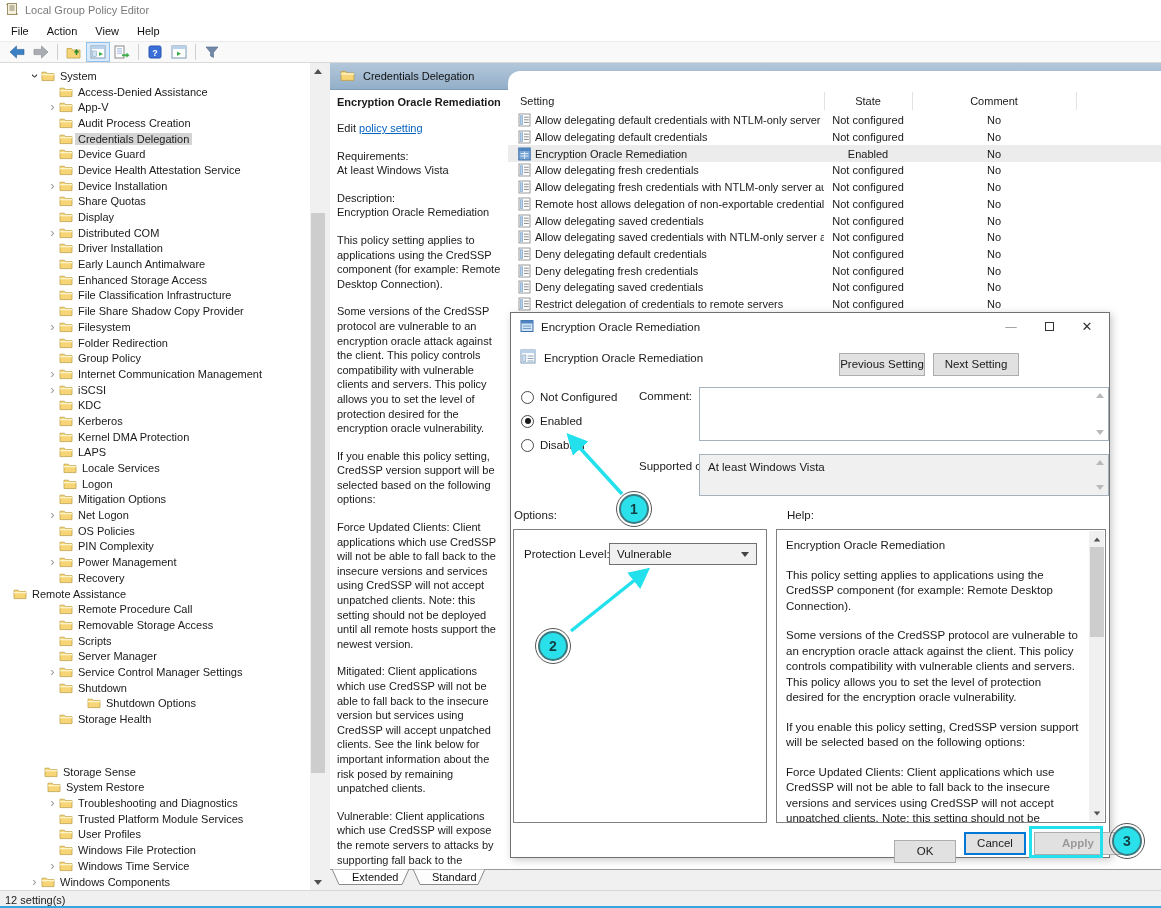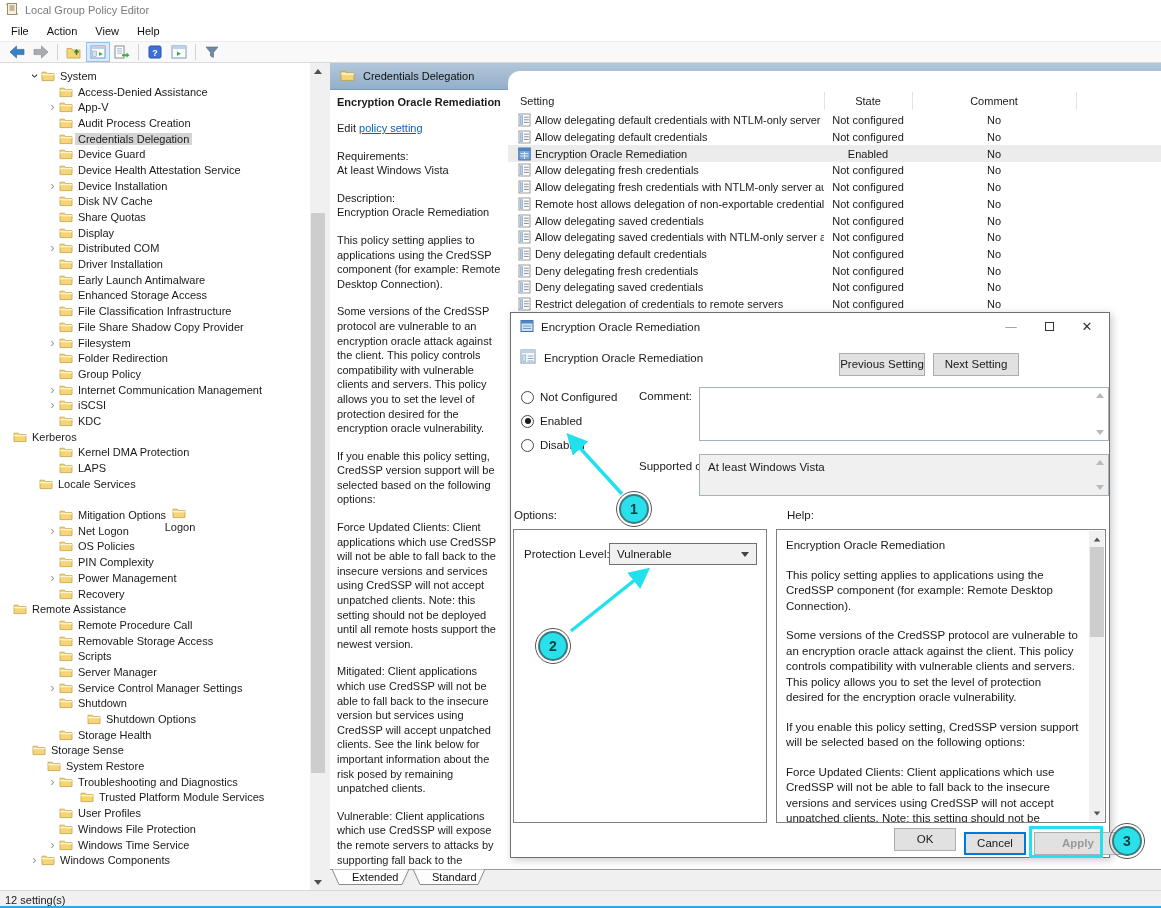--- a/index.html
+++ b/index.html
@@ -88,21 +88,21 @@
   .mini-tri-dn { position:absolute; right:4px; bottom:5px; width:0;height:0;border-left:4px solid transparent;border-right:4px solid transparent;border-top:5px solid #b9b9b9; }
   #lbl-options { position:absolute; left:3px; top:196px; }
   #lbl-help { position:absolute; left:276px; top:196px; }
   #options-box { position:absolute; left:2px; top:216px; width:254px; height:294px; border:1px solid #808080; }
   #prot-label { position:absolute; left:10px; top:18px; }
   #prot-dd { position:absolute; left:95px; top:13px; width:148px; height:22px; background:#f0f0f0; border:1px solid #707070; line-height:20px; padding-left:7px; }
   #prot-dd .dd-chev { position:absolute; right:7px; top:8px; width:0; height:0; border-left:4px solid transparent; border-right:4px solid transparent; border-top:5px solid #444; }
   #help-box { position:absolute; left:265px; top:216px; width:330px; height:294px; border:1px solid #808080; padding:8px 24px 0 9px; overflow:hidden; }
   #help-box .para { line-height:15.5px; margin-bottom:14px; white-space:pre-line; }
   #help-sb { position:absolute; right:1px; top:1px; width:15px; height:290px; background:#f0f0f0; }
-  #btn-ok { position:absolute; left:383px; top:515px; width:62px; height:23px; }
+  #btn-ok { position:absolute; left:383px; top:527px; width:62px; height:23px; }
   #btn-cancel { position:absolute; left:453px; top:519px; width:62px; height:23px; border:2px solid #0078d7; line-height:18px; }
   #btn-apply { position:absolute; left:523px; top:519px; width:88px; height:23px; color:#9a9a9a;font-weight:bold; }
 
   
   .anno-circle { position:absolute; width:30px; height:30px; border-radius:50%; background:#2ae0ea; border:2px solid #3c7a80;
                  outline:1.5px solid #555; outline-offset:2px; display:flex; align-items:center; justify-content:center;
                  font-weight:bold; font-size:14px; color:#123f44; z-index:30; }
   #apply-hl { position:absolute; left:1029px; top:826px; width:74px; height:32px; border:3px solid #22e0ec; z-index:29; }
   #arrows { position:absolute; left:0; top:0; width:1161px; height:908px; pointer-events:none; z-index:28; }
 </style>
@@ -266,30 +266,20 @@
       <span class="tlabel">Device Installation</span>
     </div>
     <div class="trow" style="padding-left: 46px;">
       <span class="chev none"></span>
       <span class="ticon">
         <svg width="14" height="12" viewBox="0 0 14 12">
           <path d="M1 2.2 L5.3 2.2 L6.3 3.6 L13 3.6 L13 10.6 L1 10.6 Z" fill="#f7d576" stroke="#bfa24a" stroke-width=".8"></path>
           <path d="M1 4.6 L13 4.6" stroke="#fff3c9" stroke-width="1.4"></path>
         </svg>
       </span>
-      <span class="tlabel">Disk NV Cache</span>
-    </div>
-    <div class="trow" style="padding-left: 46px;">
-      <span class="chev none"></span>
-      <span class="ticon">
-        <svg width="14" height="12" viewBox="0 0 14 12">
-          <path d="M1 2.2 L5.3 2.2 L6.3 3.6 L13 3.6 L13 10.6 L1 10.6 Z" fill="#f7d576" stroke="#bfa24a" stroke-width=".8"></path>
-          <path d="M1 4.6 L13 4.6" stroke="#fff3c9" stroke-width="1.4"></path>
-        </svg>
-      </span>
       <span class="tlabel">Share Quotas</span>
     </div>
     <div class="trow" style="padding-left: 46px;">
       <span class="chev none"></span>
       <span class="ticon">
         <svg width="14" height="12" viewBox="0 0 14 12">
           <path d="M1 2.2 L5.3 2.2 L6.3 3.6 L13 3.6 L13 10.6 L1 10.6 Z" fill="#f7d576" stroke="#bfa24a" stroke-width=".8"></path>
           <path d="M1 4.6 L13 4.6" stroke="#fff3c9" stroke-width="1.4"></path>
         </svg>
       </span>
@@ -408,138 +398,138 @@
     <div class="trow" style="padding-left: 46px;">
       <span class="chev none"></span>
       <span class="ticon">
         <svg width="14" height="12" viewBox="0 0 14 12">
           <path d="M1 2.2 L5.3 2.2 L6.3 3.6 L13 3.6 L13 10.6 L1 10.6 Z" fill="#f7d576" stroke="#bfa24a" stroke-width=".8"></path>
           <path d="M1 4.6 L13 4.6" stroke="#fff3c9" stroke-width="1.4"></path>
         </svg>
       </span>
       <span class="tlabel">KDC</span>
     </div>
+    <div class="trow" style="padding-left: 46px;">
+      <span class="chev none"></span>
+      <span class="ticon">
+        <svg width="14" height="12" viewBox="0 0 14 12">
+          <path d="M1 2.2 L5.3 2.2 L6.3 3.6 L13 3.6 L13 10.6 L1 10.6 Z" fill="#f7d576" stroke="#bfa24a" stroke-width=".8"></path>
+          <path d="M1 4.6 L13 4.6" stroke="#fff3c9" stroke-width="1.4"></path>
+        </svg>
+      </span>
+      <span class="tlabel">Kerberos</span>
+    </div>
+    <div class="trow" style="padding-left: 46px;">
+      <span class="chev none"></span>
+      <span class="ticon">
+        <svg width="14" height="12" viewBox="0 0 14 12">
+          <path d="M1 2.2 L5.3 2.2 L6.3 3.6 L13 3.6 L13 10.6 L1 10.6 Z" fill="#f7d576" stroke="#bfa24a" stroke-width=".8"></path>
+          <path d="M1 4.6 L13 4.6" stroke="#fff3c9" stroke-width="1.4"></path>
+        </svg>
+      </span>
+      <span class="tlabel">Kernel DMA Protection</span>
+    </div>
+    <div class="trow" style="padding-left: 46px;">
+      <span class="chev none"></span>
+      <span class="ticon">
+        <svg width="14" height="12" viewBox="0 0 14 12">
+          <path d="M1 2.2 L5.3 2.2 L6.3 3.6 L13 3.6 L13 10.6 L1 10.6 Z" fill="#f7d576" stroke="#bfa24a" stroke-width=".8"></path>
+          <path d="M1 4.6 L13 4.6" stroke="#fff3c9" stroke-width="1.4"></path>
+        </svg>
+      </span>
+      <span class="tlabel">LAPS</span>
+    </div>
+    <div class="trow" style="padding-left: 50px;">
+      <span class="chev none"></span>
+      <span class="ticon">
+        <svg width="14" height="12" viewBox="0 0 14 12">
+          <path d="M1 2.2 L5.3 2.2 L6.3 3.6 L13 3.6 L13 10.6 L1 10.6 Z" fill="#f7d576" stroke="#bfa24a" stroke-width=".8"></path>
+          <path d="M1 4.6 L13 4.6" stroke="#fff3c9" stroke-width="1.4"></path>
+        </svg>
+      </span>
+      <span class="tlabel">Locale Services</span>
+    </div>
+    <div class="trow" style="padding-left: 50px;">
+      <span class="chev none"></span>
+      <span class="ticon">
+        <svg width="14" height="12" viewBox="0 0 14 12">
+          <path d="M1 2.2 L5.3 2.2 L6.3 3.6 L13 3.6 L13 10.6 L1 10.6 Z" fill="#f7d576" stroke="#bfa24a" stroke-width=".8"></path>
+          <path d="M1 4.6 L13 4.6" stroke="#fff3c9" stroke-width="1.4"></path>
+        </svg>
+      </span>
+      <span class="tlabel">Logon</span>
+    </div>
+    <div class="trow" style="padding-left: 46px;">
+      <span class="chev none"></span>
+      <span class="ticon">
+        <svg width="14" height="12" viewBox="0 0 14 12">
+          <path d="M1 2.2 L5.3 2.2 L6.3 3.6 L13 3.6 L13 10.6 L1 10.6 Z" fill="#f7d576" stroke="#bfa24a" stroke-width=".8"></path>
+          <path d="M1 4.6 L13 4.6" stroke="#fff3c9" stroke-width="1.4"></path>
+        </svg>
+      </span>
+      <span class="tlabel">Mitigation Options</span>
+    </div>
+    <div class="trow" style="padding-left: 46px;">
+      <span class="chev closed">›</span>
+      <span class="ticon">
+        <svg width="14" height="12" viewBox="0 0 14 12">
+          <path d="M1 2.2 L5.3 2.2 L6.3 3.6 L13 3.6 L13 10.6 L1 10.6 Z" fill="#f7d576" stroke="#bfa24a" stroke-width=".8"></path>
+          <path d="M1 4.6 L13 4.6" stroke="#fff3c9" stroke-width="1.4"></path>
+        </svg>
+      </span>
+      <span class="tlabel">Net Logon</span>
+    </div>
+    <div class="trow" style="padding-left: 46px;">
+      <span class="chev none"></span>
+      <span class="ticon">
+        <svg width="14" height="12" viewBox="0 0 14 12">
+          <path d="M1 2.2 L5.3 2.2 L6.3 3.6 L13 3.6 L13 10.6 L1 10.6 Z" fill="#f7d576" stroke="#bfa24a" stroke-width=".8"></path>
+          <path d="M1 4.6 L13 4.6" stroke="#fff3c9" stroke-width="1.4"></path>
+        </svg>
+      </span>
+      <span class="tlabel">OS Policies</span>
+    </div>
+    <div class="trow" style="padding-left: 46px;">
+      <span class="chev none"></span>
+      <span class="ticon">
+        <svg width="14" height="12" viewBox="0 0 14 12">
+          <path d="M1 2.2 L5.3 2.2 L6.3 3.6 L13 3.6 L13 10.6 L1 10.6 Z" fill="#f7d576" stroke="#bfa24a" stroke-width=".8"></path>
+          <path d="M1 4.6 L13 4.6" stroke="#fff3c9" stroke-width="1.4"></path>
+        </svg>
+      </span>
+      <span class="tlabel">PIN Complexity</span>
+    </div>
+    <div class="trow" style="padding-left: 46px;">
+      <span class="chev closed">›</span>
+      <span class="ticon">
+        <svg width="14" height="12" viewBox="0 0 14 12">
+          <path d="M1 2.2 L5.3 2.2 L6.3 3.6 L13 3.6 L13 10.6 L1 10.6 Z" fill="#f7d576" stroke="#bfa24a" stroke-width=".8"></path>
+          <path d="M1 4.6 L13 4.6" stroke="#fff3c9" stroke-width="1.4"></path>
+        </svg>
+      </span>
+      <span class="tlabel">Power Management</span>
+    </div>
+    <div class="trow" style="padding-left: 46px;">
+      <span class="chev none"></span>
+      <span class="ticon">
+        <svg width="14" height="12" viewBox="0 0 14 12">
+          <path d="M1 2.2 L5.3 2.2 L6.3 3.6 L13 3.6 L13 10.6 L1 10.6 Z" fill="#f7d576" stroke="#bfa24a" stroke-width=".8"></path>
+          <path d="M1 4.6 L13 4.6" stroke="#fff3c9" stroke-width="1.4"></path>
+        </svg>
+      </span>
+      <span class="tlabel">Recovery</span>
+    </div>
     <div class="trow" style="">
       <span class="chev none"></span>
       <span class="ticon">
         <svg width="14" height="12" viewBox="0 0 14 12">
           <path d="M1 2.2 L5.3 2.2 L6.3 3.6 L13 3.6 L13 10.6 L1 10.6 Z" fill="#f7d576" stroke="#bfa24a" stroke-width=".8"></path>
           <path d="M1 4.6 L13 4.6" stroke="#fff3c9" stroke-width="1.4"></path>
         </svg>
       </span>
-      <span class="tlabel">Kerberos</span>
-    </div>
-    <div class="trow" style="padding-left: 46px;">
-      <span class="chev none"></span>
-      <span class="ticon">
-        <svg width="14" height="12" viewBox="0 0 14 12">
-          <path d="M1 2.2 L5.3 2.2 L6.3 3.6 L13 3.6 L13 10.6 L1 10.6 Z" fill="#f7d576" stroke="#bfa24a" stroke-width=".8"></path>
-          <path d="M1 4.6 L13 4.6" stroke="#fff3c9" stroke-width="1.4"></path>
-        </svg>
-      </span>
-      <span class="tlabel">Kernel DMA Protection</span>
-    </div>
-    <div class="trow" style="padding-left: 46px;">
-      <span class="chev none"></span>
-      <span class="ticon">
-        <svg width="14" height="12" viewBox="0 0 14 12">
-          <path d="M1 2.2 L5.3 2.2 L6.3 3.6 L13 3.6 L13 10.6 L1 10.6 Z" fill="#f7d576" stroke="#bfa24a" stroke-width=".8"></path>
-          <path d="M1 4.6 L13 4.6" stroke="#fff3c9" stroke-width="1.4"></path>
-        </svg>
-      </span>
-      <span class="tlabel">LAPS</span>
-    </div>
-    <div class="trow" style="padding-left: 26px;">
-      <span class="chev none"></span>
-      <span class="ticon">
-        <svg width="14" height="12" viewBox="0 0 14 12">
-          <path d="M1 2.2 L5.3 2.2 L6.3 3.6 L13 3.6 L13 10.6 L1 10.6 Z" fill="#f7d576" stroke="#bfa24a" stroke-width=".8"></path>
-          <path d="M1 4.6 L13 4.6" stroke="#fff3c9" stroke-width="1.4"></path>
-        </svg>
-      </span>
-      <span class="tlabel">Locale Services</span>
-    </div>
-    <div class="trow" style="padding-left: 50px; flex-direction: column;">
-      <span class="chev none"></span>
-      <span class="ticon">
-        <svg width="14" height="12" viewBox="0 0 14 12">
-          <path d="M1 2.2 L5.3 2.2 L6.3 3.6 L13 3.6 L13 10.6 L1 10.6 Z" fill="#f7d576" stroke="#bfa24a" stroke-width=".8"></path>
-          <path d="M1 4.6 L13 4.6" stroke="#fff3c9" stroke-width="1.4"></path>
-        </svg>
-      </span>
-      <span class="tlabel">Logon</span>
-    </div>
-    <div class="trow" style="padding-left: 46px;">
-      <span class="chev none"></span>
-      <span class="ticon">
-        <svg width="14" height="12" viewBox="0 0 14 12">
-          <path d="M1 2.2 L5.3 2.2 L6.3 3.6 L13 3.6 L13 10.6 L1 10.6 Z" fill="#f7d576" stroke="#bfa24a" stroke-width=".8"></path>
-          <path d="M1 4.6 L13 4.6" stroke="#fff3c9" stroke-width="1.4"></path>
-        </svg>
-      </span>
-      <span class="tlabel">Mitigation Options</span>
-    </div>
-    <div class="trow" style="padding-left: 46px;">
-      <span class="chev closed">›</span>
-      <span class="ticon">
-        <svg width="14" height="12" viewBox="0 0 14 12">
-          <path d="M1 2.2 L5.3 2.2 L6.3 3.6 L13 3.6 L13 10.6 L1 10.6 Z" fill="#f7d576" stroke="#bfa24a" stroke-width=".8"></path>
-          <path d="M1 4.6 L13 4.6" stroke="#fff3c9" stroke-width="1.4"></path>
-        </svg>
-      </span>
-      <span class="tlabel">Net Logon</span>
-    </div>
-    <div class="trow" style="padding-left: 46px;">
-      <span class="chev none"></span>
-      <span class="ticon">
-        <svg width="14" height="12" viewBox="0 0 14 12">
-          <path d="M1 2.2 L5.3 2.2 L6.3 3.6 L13 3.6 L13 10.6 L1 10.6 Z" fill="#f7d576" stroke="#bfa24a" stroke-width=".8"></path>
-          <path d="M1 4.6 L13 4.6" stroke="#fff3c9" stroke-width="1.4"></path>
-        </svg>
-      </span>
-      <span class="tlabel">OS Policies</span>
-    </div>
-    <div class="trow" style="padding-left: 46px;">
-      <span class="chev none"></span>
-      <span class="ticon">
-        <svg width="14" height="12" viewBox="0 0 14 12">
-          <path d="M1 2.2 L5.3 2.2 L6.3 3.6 L13 3.6 L13 10.6 L1 10.6 Z" fill="#f7d576" stroke="#bfa24a" stroke-width=".8"></path>
-          <path d="M1 4.6 L13 4.6" stroke="#fff3c9" stroke-width="1.4"></path>
-        </svg>
-      </span>
-      <span class="tlabel">PIN Complexity</span>
-    </div>
-    <div class="trow" style="padding-left: 46px;">
-      <span class="chev closed">›</span>
-      <span class="ticon">
-        <svg width="14" height="12" viewBox="0 0 14 12">
-          <path d="M1 2.2 L5.3 2.2 L6.3 3.6 L13 3.6 L13 10.6 L1 10.6 Z" fill="#f7d576" stroke="#bfa24a" stroke-width=".8"></path>
-          <path d="M1 4.6 L13 4.6" stroke="#fff3c9" stroke-width="1.4"></path>
-        </svg>
-      </span>
-      <span class="tlabel">Power Management</span>
-    </div>
-    <div class="trow" style="padding-left: 46px;">
-      <span class="chev none"></span>
-      <span class="ticon">
-        <svg width="14" height="12" viewBox="0 0 14 12">
-          <path d="M1 2.2 L5.3 2.2 L6.3 3.6 L13 3.6 L13 10.6 L1 10.6 Z" fill="#f7d576" stroke="#bfa24a" stroke-width=".8"></path>
-          <path d="M1 4.6 L13 4.6" stroke="#fff3c9" stroke-width="1.4"></path>
-        </svg>
-      </span>
-      <span class="tlabel">Recovery</span>
-    </div>
-    <div class="trow" style="">
-      <span class="chev none"></span>
-      <span class="ticon">
-        <svg width="14" height="12" viewBox="0 0 14 12">
-          <path d="M1 2.2 L5.3 2.2 L6.3 3.6 L13 3.6 L13 10.6 L1 10.6 Z" fill="#f7d576" stroke="#bfa24a" stroke-width=".8"></path>
-          <path d="M1 4.6 L13 4.6" stroke="#fff3c9" stroke-width="1.4"></path>
-        </svg>
-      </span>
       <span class="tlabel">Remote Assistance</span>
     </div>
     <div class="trow" style="padding-left: 46px;">
       <span class="chev none"></span>
       <span class="ticon">
         <svg width="14" height="12" viewBox="0 0 14 12">
           <path d="M1 2.2 L5.3 2.2 L6.3 3.6 L13 3.6 L13 10.6 L1 10.6 Z" fill="#f7d576" stroke="#bfa24a" stroke-width=".8"></path>
           <path d="M1 4.6 L13 4.6" stroke="#fff3c9" stroke-width="1.4"></path>
         </svg>
       </span>
@@ -608,21 +598,21 @@
     <div class="trow" style="padding-left: 46px;">
       <span class="chev none"></span>
       <span class="ticon">
         <svg width="14" height="12" viewBox="0 0 14 12">
           <path d="M1 2.2 L5.3 2.2 L6.3 3.6 L13 3.6 L13 10.6 L1 10.6 Z" fill="#f7d576" stroke="#bfa24a" stroke-width=".8"></path>
           <path d="M1 4.6 L13 4.6" stroke="#fff3c9" stroke-width="1.4"></path>
         </svg>
       </span>
       <span class="tlabel">Storage Health</span>
     </div>
-    <div class="trow" style="padding-left: 19px;">
+    <div class="trow" style="padding-left: 31px; margin-top: 37px;">
       <span class="chev none"></span>
       <span class="ticon">
         <svg width="14" height="12" viewBox="0 0 14 12">
           <path d="M1 2.2 L5.3 2.2 L6.3 3.6 L13 3.6 L13 10.6 L1 10.6 Z" fill="#f7d576" stroke="#bfa24a" stroke-width=".8"></path>
           <path d="M1 4.6 L13 4.6" stroke="#fff3c9" stroke-width="1.4"></path>
         </svg>
       </span>
       <span class="tlabel">Storage Sense</span>
     </div>
     <div class="trow" style="padding-left: 34px;">
@@ -638,21 +628,21 @@
     <div class="trow" style="padding-left: 46px;">
       <span class="chev closed">›</span>
       <span class="ticon">
         <svg width="14" height="12" viewBox="0 0 14 12">
           <path d="M1 2.2 L5.3 2.2 L6.3 3.6 L13 3.6 L13 10.6 L1 10.6 Z" fill="#f7d576" stroke="#bfa24a" stroke-width=".8"></path>
           <path d="M1 4.6 L13 4.6" stroke="#fff3c9" stroke-width="1.4"></path>
         </svg>
       </span>
       <span class="tlabel">Troubleshooting and Diagnostics</span>
     </div>
-    <div class="trow" style="padding-left: 67px;">
+    <div class="trow" style="padding-left: 46px;">
       <span class="chev none"></span>
       <span class="ticon">
         <svg width="14" height="12" viewBox="0 0 14 12">
           <path d="M1 2.2 L5.3 2.2 L6.3 3.6 L13 3.6 L13 10.6 L1 10.6 Z" fill="#f7d576" stroke="#bfa24a" stroke-width=".8"></path>
           <path d="M1 4.6 L13 4.6" stroke="#fff3c9" stroke-width="1.4"></path>
         </svg>
       </span>
       <span class="tlabel">Trusted Platform Module Services</span>
     </div>
     <div class="trow" style="padding-left: 46px;">

